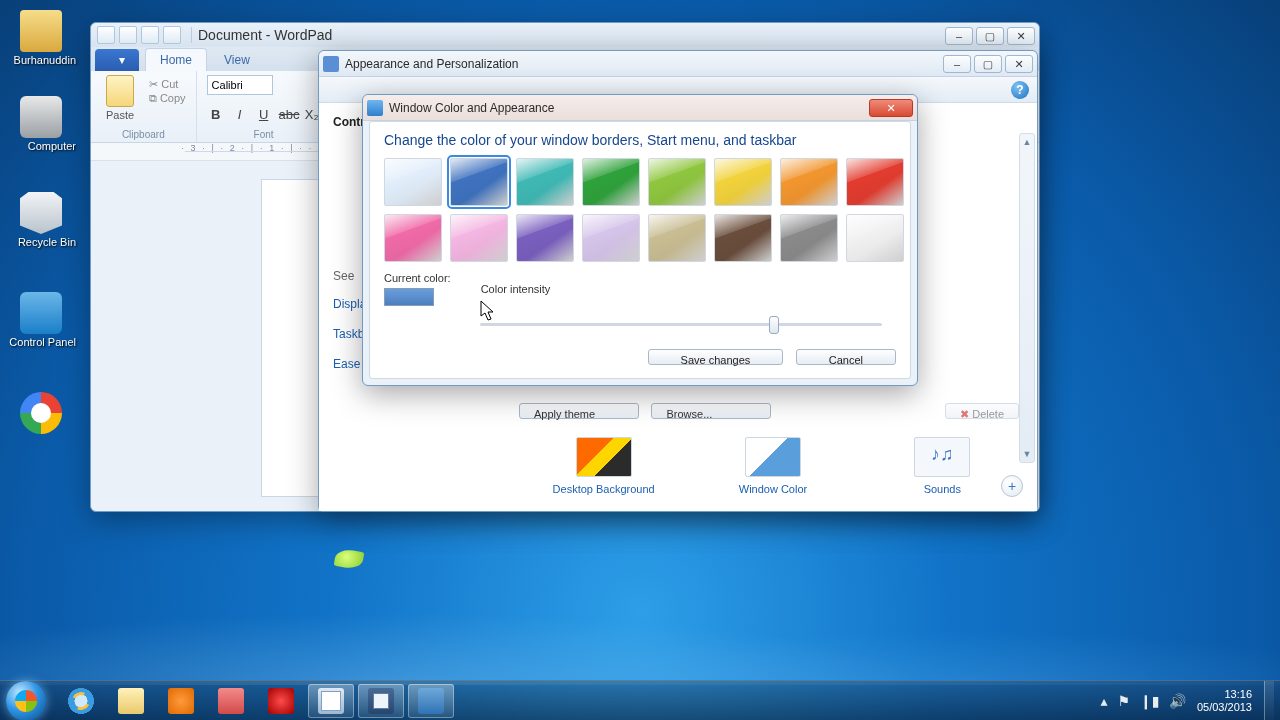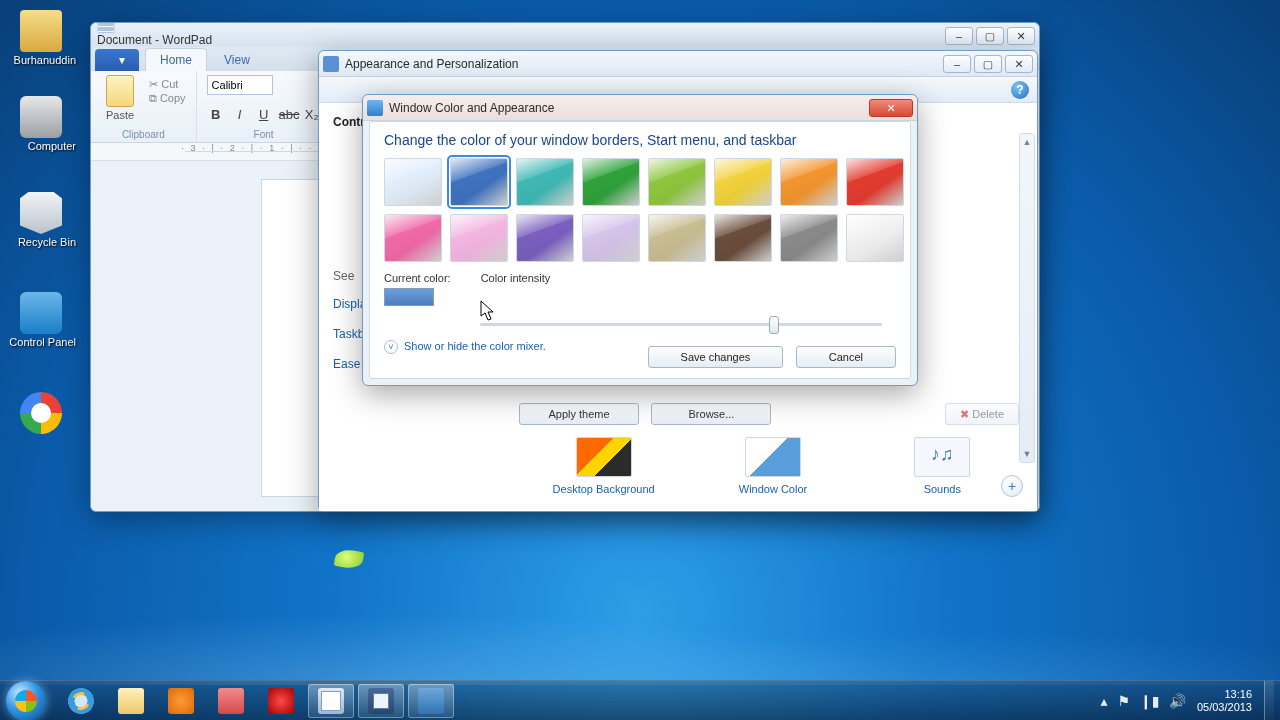--- a/index.html
+++ b/index.html
@@ -38,21 +38,21 @@
   border-radius:6px 6px 0 0; display:flex; align-items:center; padding:0 4px; font-size:12px; color:#2a2a2a;}
 .titlebar .ticon{ width:16px;height:16px;margin-right:6px;background:#5a8fd6;border-radius:2px;}
 .titlebar .sp{flex:1}
 .wbtn{ width:28px;height:18px;border:1px solid #9fb7cf;border-radius:3px;margin-left:3px;
   background:linear-gradient(#fdfefe,#e2ecf5); font-size:11px; line-height:16px; text-align:center; color:#3a3a3a;}
 .wbtn.close{ background:linear-gradient(#f08b7a,#d94a33); color:#fff; border-color:#b53b28;}
 .wbtn.close.big{ width:44px;}
 
 
 #wordpad{ left:90px; top:22px; width:950px; height:490px; }
-#wordpad .qatbar{ height:24px; background:linear-gradient(#eaf1f9,#d7e3ef); display:flex; padding:0 6px; font-size:12px; color:#333; border-radius:6px 6px 0 0;flex-direction:column;}
+#wordpad .qatbar{ height:24px; background:linear-gradient(#eaf1f9,#d7e3ef); display:flex; align-items:center; padding:0 6px; font-size:14px; color:#333; border-radius:6px 6px 0 0;}
 #wordpad .qatbar .qi{ width:18px;height:18px;margin-right:4px;border:1px solid #b0c6dd;border-radius:2px;background:linear-gradient(#fff,#dfeaf5);}
 #wordpad .qatbar .sep{width:1px;height:16px;background:#b9cde0;margin:0 6px;}
 #wordpad .ribbonTabs{ height:24px; display:flex; align-items:flex-end; padding-left:4px; background:linear-gradient(#dfe9f3,#d3e0ed); font-size:12px;}
 #wordpad .rfile{ background:linear-gradient(#3a77d0,#2a5db0); color:#fff; padding:4px 14px; border-radius:4px 4px 0 0; margin-right:6px;}
 #wordpad .rtab{ padding:4px 14px; border:1px solid #c3d3e3; border-bottom:none; background:#f5f9fd; border-radius:4px 4px 0 0; margin-right:2px; color:#3a6aa8;}
 #wordpad .rtab.inactive{ background:transparent; border-color:transparent; color:#3a6aa8;}
 #wordpad .ribbon{ height:72px; background:linear-gradient(#f7fafd,#e9f0f8); border-bottom:1px solid #c8d7e6; display:flex; font-size:11px; color:#555;}
 .rgrp{ border-right:1px solid #d3e0ed; padding:4px 10px 2px; display:flex; flex-direction:column;}
 .rgrp .lab{ text-align:center; font-size:10px; color:#7b8fa6; margin-top:auto;}
 .pastebtn{ width:38px; text-align:center;}
@@ -71,21 +71,21 @@
 #appwin{ left:318px; top:50px; width:720px; height:462px; }
 #appwin .navstrip{ height:26px; background:linear-gradient(#f5f8fc,#e3ecf5); border-bottom:1px solid #cedbe9; position:relative;}
 #appwin .navstrip .help{ position:absolute; right:8px; top:4px; width:18px;height:18px;border-radius:50%;background:radial-gradient(circle at 35% 30%,#7fc2f4,#1d72c2);color:#fff;font-size:12px;text-align:center;line-height:18px;font-weight:bold;}
 #appwin .body{ position:absolute; top:52px; left:0; right:0; bottom:0; background:#fff; display:flex;}
 #appwin .side{ width:190px; padding:12px 14px; font-size:12px; color:#1b5fb0;}
 #appwin .side .hdr{ color:#222; font-weight:600; margin-bottom:14px;}
 #appwin .side a{ display:block; margin-bottom:16px; color:#1b5fb0; text-decoration:none;}
 #appwin .side .seealso{ color:#666; margin-top:60px;}
 #appwin .main{ flex:1; position:relative;}
 .themerow{ position:absolute; left:10px; top:300px; right:10px;}
-.tbtn{ display:inline-block; min-width:120px; height:22px; line-height:20px; text-align:center; font-size:11px;
+.tbtn{ display:inline-block; min-width:120px; height:16px; line-height:20px; font-size:11px;
   border:1px solid #a9b8c8; border-radius:3px; background:linear-gradient(#fefefe,#e6edf4); color:#333; margin-right:8px; padding:0 14px;}
 .tbtn.del{ min-width:70px; color:#999; border-color:#d5dde6; background:linear-gradient(#fbfcfd,#f1f4f8);}
 .tbtn.del .x{color:#d77;}
 .catrow{ position:absolute; left:10px; top:334px; right:10px; display:flex; justify-content:space-around; text-align:center; font-size:11px;}
 .catrow .cat{ color:#1b5fb0; width:120px;}
 .catrow .cat .thumb{ width:56px;height:40px;margin:0 auto 6px;border:1px solid #cdd7e1;background:#eef3f8;border-radius:2px;}
 .catrow .cat.db .thumb{ background:linear-gradient(135deg,#ff6a00 0 40%,#ffd500 40% 60%,#2b2b2b 60% 100%);}
 .catrow .cat.wc .thumb{ background:linear-gradient(135deg,#ffffff 0 45%,#5a9edb 45% 100%);}
 .catrow .cat.sd .thumb{ background:#f4f7fb;}
 .catrow .cat.sd .thumb::before{content:"♪♫";display:block;color:#3a75c4;font-size:18px;padding-top:6px;}
@@ -99,29 +99,29 @@
 #colordlg{ left:362px; top:94px; width:556px; height:292px; border-radius:6px;}
 #colordlg .titlebar{ background:linear-gradient(#f6ecea,#eadfda);}
 #colordlg .titlebar .ticon{ background:linear-gradient(#6fb6ef,#2f7fcf);}
 #colordlg .inner{ position:absolute; top:26px; left:6px; right:6px; bottom:6px; background:#fff; border:1px solid #cfd9e3; border-radius:3px; padding:10px 14px 12px;}
 #colordlg h3{ font-size:14px; font-weight:normal; color:#17478f; margin-bottom:10px;}
 .swatches{ display:grid; grid-template-columns:repeat(8,58px); grid-auto-rows:48px; gap:8px;}
 .swatch{ border:1px solid #cfd8e1; border-radius:2px; position:relative; overflow:hidden;}
 .swatch.sel{ outline:2px solid #3a8be0; outline-offset:1px;}
 .swatch::before{ content:""; position:absolute; inset:0;
   background:linear-gradient(160deg, rgba(255,255,255,.85) 0%, rgba(255,255,255,.15) 35%, rgba(0,0,0,0) 36%, rgba(0,0,0,.08) 100%);}
-.labels{ display:flex; gap:30px; font-size:11px; color:#333; margin-top:10px;}
+.labels{ display:flex; gap:30px; font-size:11px; color:#333; margin-top:10px;align-items:center;}
 .curbox{ width:50px; height:18px; border:1px solid #879db5; background:linear-gradient(#6a9edb,#4d7fbf); margin-top:4px;}
 .slider{ position:absolute; left:110px; right:28px; top:190px; height:24px;}
 .slider .track{ position:absolute; left:0; right:0; top:11px; height:3px; background:#cfd8e1; border-radius:2px;}
 .slider .thumb{ position:absolute; top:4px; width:10px; height:18px; background:linear-gradient(#fefefe,#dfe7ef); border:1px solid #96abc1; border-radius:3px;}
 .mixer{ font-size:11px; color:#1b5fb0; margin-top:34px;}
 .mixer .chev{ display:inline-block; width:14px;height:14px;border:1px solid #aebccc;border-radius:50%;text-align:center;line-height:12px;font-size:9px;color:#3a6aa8;margin-right:6px;}
 .dlgbtns{ position:absolute; right:14px; bottom:10px;}
-.dbtn{ display:inline-block; min-width:78px; height:22px; line-height:20px; text-align:center; font-size:11px;
+.dbtn{ display:inline-block; min-width:78px; height:16px; line-height:20px; text-align:center; font-size:11px;
   border:1px solid #a9b8c8; border-radius:3px; background:linear-gradient(#fefefe,#e6edf4); color:#222; margin-left:8px; padding:0 32px;}
 .cursor{ position:absolute; width:16px; height:22px; pointer-events:none; z-index:999;}
 .cursor svg{width:100%;height:100%;}
 
 
 .taskbar{ position:absolute; left:0; right:0; bottom:0; height:40px;
   background:linear-gradient(rgba(40,60,80,.35),rgba(10,20,35,.55)); border-top:1px solid rgba(255,255,255,.25);
   display:flex; align-items:center; padding:0 6px;}
 .start{ width:40px;height:40px;border-radius:50%; margin-right:10px;
   background:radial-gradient(circle at 35% 30%, #c6e9ff 0%, #2f95e6 45%, #084a86 100%); position:relative; box-shadow:0 0 10px rgba(130,200,255,.6);}
@@ -295,23 +295,20 @@
         <div class="curbox"></div>
       </div>
       <div>
         <span>Color intensity</span>
       </div>
     </div>
     <div class="slider">
       <div class="track"></div>
       <div class="thumb" id="sliderThumb" style="left: 72%;"></div>
     </div>
-    <div class="mixer">
-      <span class="chev">˅</span><span>Show or hide the color mixer.</span>
-    </div>
     <div class="dlgbtns">
       <span class="dbtn">Save changes</span>
       <span class="dbtn">Cancel</span>
     </div>
   </div>
 </div>
 
 <div class="cursor" style="left:480px; top:300px">
   <svg viewBox="0 0 16 22">
       <path d="M1 1 L1 16 L5 13 L8 20 L11 19 L8 12 L13 12 Z" fill="#fff" stroke="#000"></path>

